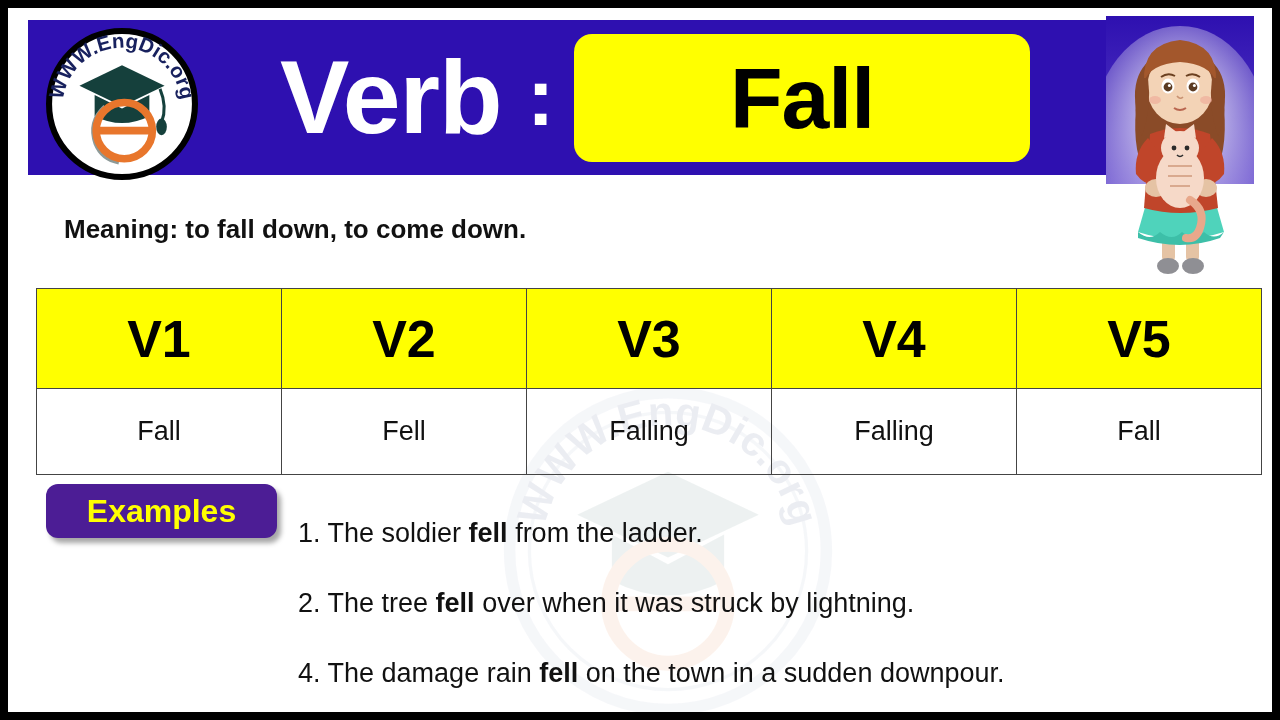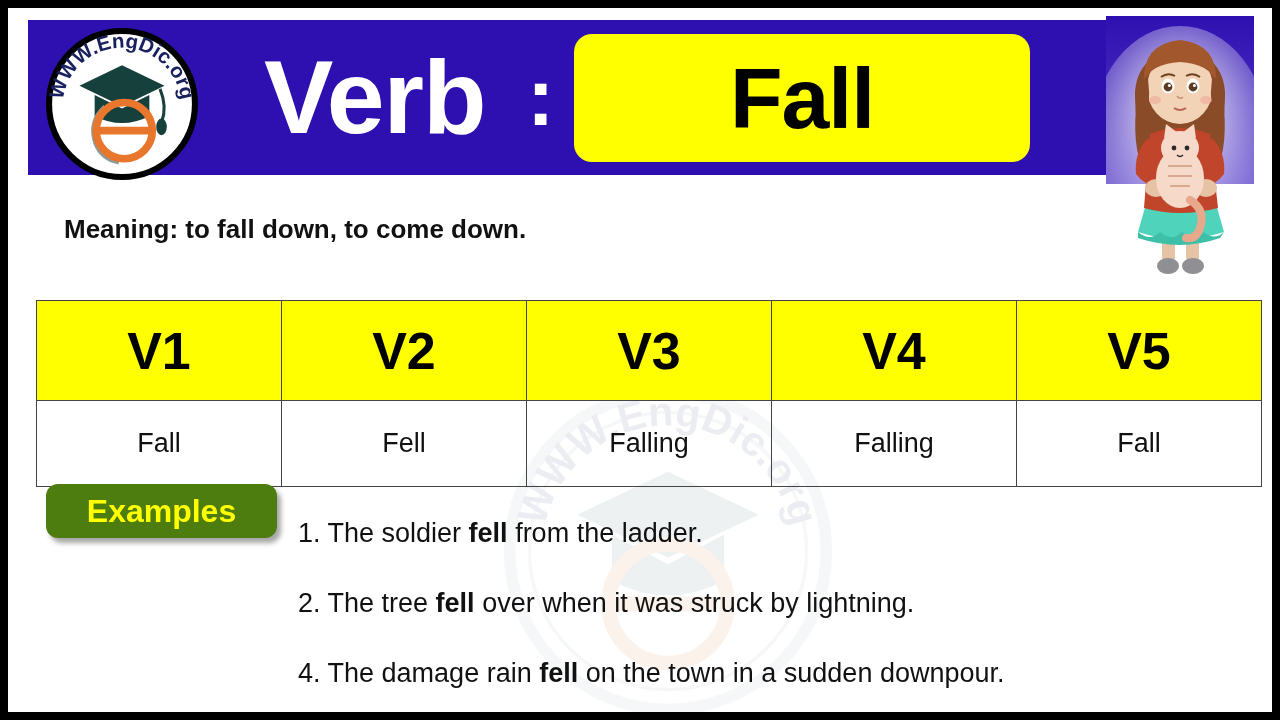--- a/index.html
+++ b/index.html
@@ -42,21 +42,21 @@
     z-index: 3;
   }
   .logo {
     position: absolute;
     left: 38px; top: 20px;
     width: 152px; height: 152px;
     z-index: 6;
   }
   .verb-label {
     position: absolute;
-    left: 256px; top: 26px;
+    left: 272px; top: 26px;
     height: 126px;
     display: flex; align-items: center;
     color: #ffffff;
     font-size: 104px;
     font-weight: 700;
     letter-spacing: -1px;
     z-index: 5;
     white-space: nowrap;
   }
   .verb-colon {
@@ -101,21 +101,21 @@
     font-size: 26px;
     color: #111111;
     font-weight: 700;
     z-index: 4;
     white-space: nowrap;
   }
 
   
   .verb-table {
     position: absolute;
-    left: 28px; top: 292px;
+    left: 28px; top: 280px;
     width: 1226px;
     border-collapse: collapse;
     table-layout: fixed;
     z-index: 4;
   }
   .verb-table th, .verb-table td {
     border: 1.5px solid #444444;
     text-align: center;
   }
   .verb-table th {
@@ -131,21 +131,21 @@
     font-size: 27px;
     font-weight: 400;
     color: #111111;
   }
 
   
   .examples-badge {
     position: absolute;
     left: 38px; top: 476px;
     width: 231px; height: 54px;
-    background: #4d7c0f;
+    background: #4c1d95;
     border-radius: 12px;
     display: flex; align-items: center; justify-content: center;
     box-shadow: 4px 5px 5px rgba(0,0,0,0.35);
     z-index: 4;
   }
   .examples-badge span {
     color: #ffff00;
     font-size: 32px;
     font-weight: 700;
   }

